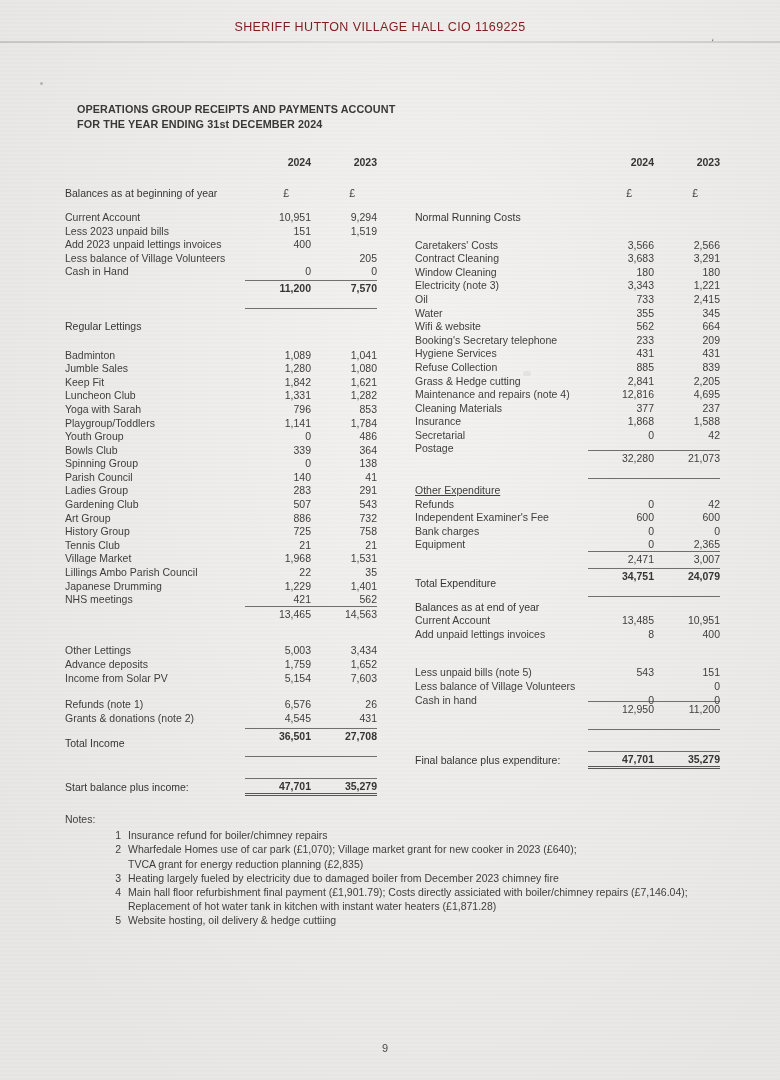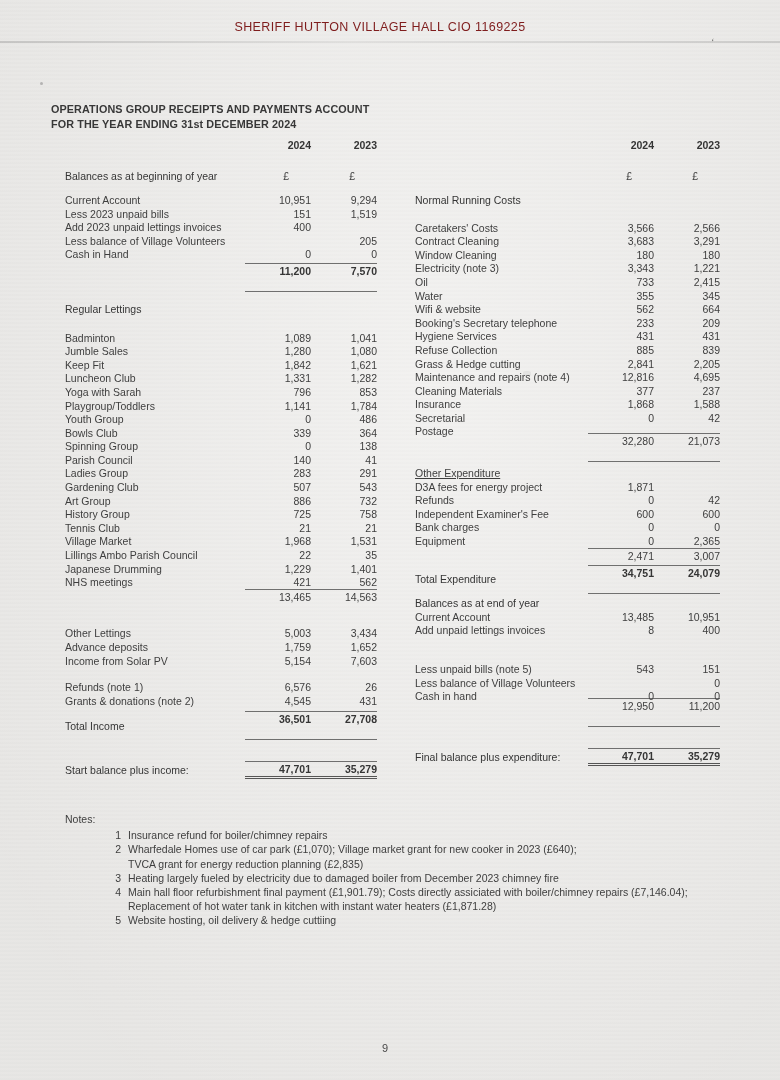--- a/index.html
+++ b/index.html
@@ -24,24 +24,24 @@
     background:linear-gradient(90deg, rgba(110,110,110,0.28), rgba(110,110,110,0.10) 45%, rgba(110,110,110,0.24));
   }
   .speck{position:absolute;background:#8a8a8a;border-radius:50%;}
   .speck.s1{left:40px;top:82px;width:3px;height:3px;opacity:.55;}
   .speck.s2{left:523px;top:371px;width:8px;height:5px;opacity:.12;border-radius:40%;}
   .tick-mark{
     position:absolute;left:711px;top:36px;font-size:11px;color:#555;
     transform:rotate(18deg);opacity:.8;
   }
   .doc-heading{
-    position:absolute;left:51px;top:102px;
+    position:absolute;left:77px;top:102px;
     font-weight:700;color:#383838;font-size:10.8px;line-height:14.5px;letter-spacing:0.1px;
   }
-  .col{position:absolute;top:138px;}
+  .col{position:absolute;top:155px;}
   .col-left{left:65px;width:312px;}
   .col-right{left:415px;width:305px;}
   .row{display:flex;align-items:center;height:13.6px;}
   .row.tot{height:18px;}
   .lbl{flex:1;white-space:nowrap;overflow:visible;}
   .lbl.bold{font-weight:400;color:#353535;}
   .lbl.und{text-decoration:underline;}
   .nums{display:flex;width:132px;flex:none;justify-content:flex-end;}
   .v{width:66px;text-align:right;white-space:nowrap;box-sizing:border-box;}
   .nums.bn .v{font-weight:700;color:#353535;}
@@ -485,27 +485,20 @@
     </div>
     <div class="row gap" style="height: 10px;"></div>
     <div class="row">
       <span class="lbl und">Other Expenditure</span>
       <span class="nums">
         <span class="v"></span>
         <span class="v"></span>
       </span>
     </div>
     <div class="row">
-      <span class="lbl">D3A fees for energy project</span>
-      <span class="nums">
-        <span class="v">1,871</span>
-        <span class="v"></span>
-      </span>
-    </div>
-    <div class="row">
       <span class="lbl">Refunds</span>
       <span class="nums">
         <span class="v">0</span>
         <span class="v">42</span>
       </span>
     </div>
     <div class="row">
       <span class="lbl">Independent Examiner's Fee</span>
       <span class="nums">
         <span class="v">600</span>

